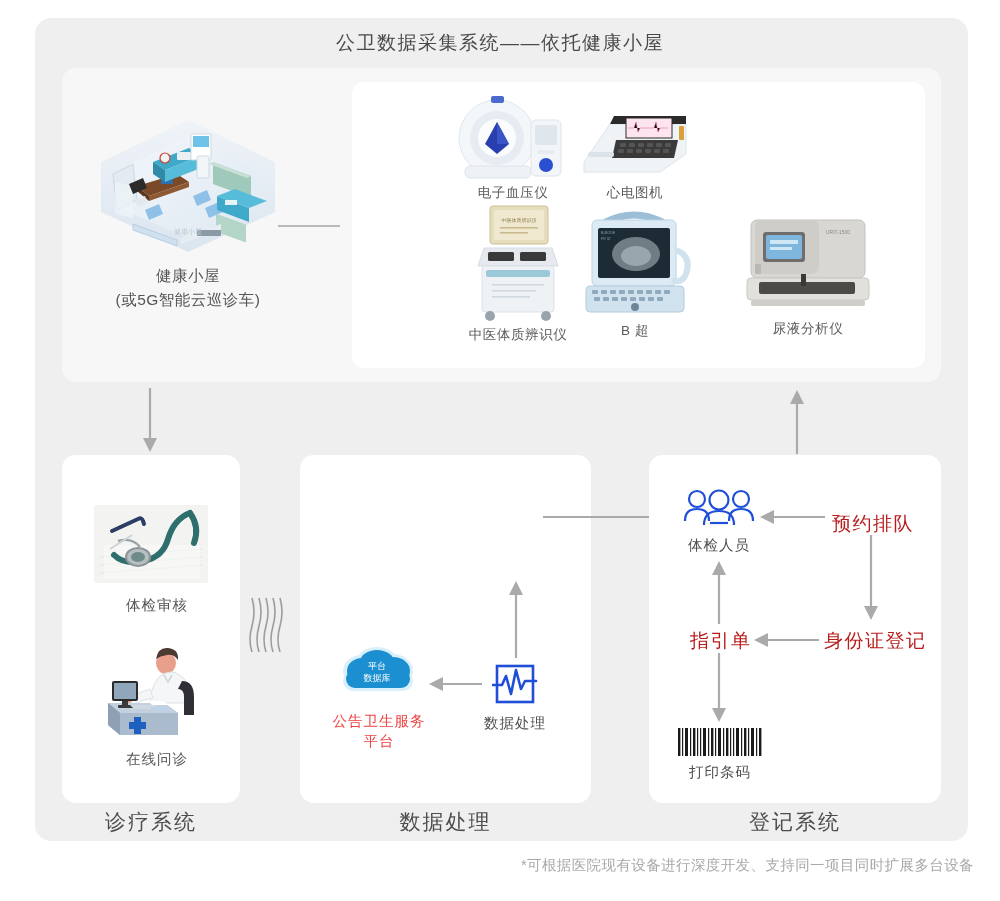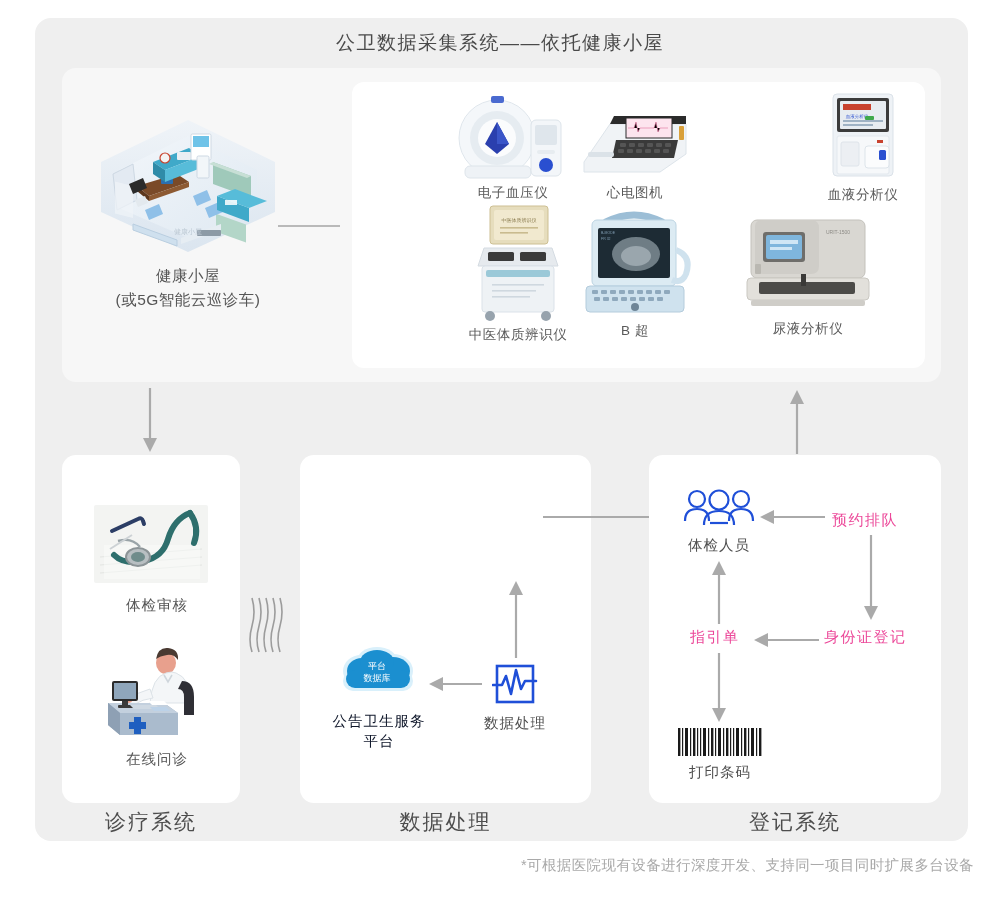--- a/index.html
+++ b/index.html
@@ -68,23 +68,23 @@
   
   .p1-item{position:absolute;text-align:center;width:178px;}
   .p1-item .lbl{font-size:14.5px;color:#555;letter-spacing:1px;margin-top:9px;padding-left:12px;}
 
   
   .wavy{position:absolute;left:248px;top:596px;width:42px;height:58px;}
 
   
   .n{position:absolute;text-align:center;}
   .n .lbl{font-size:14.5px;color:#4f4f4f;letter-spacing:1px;line-height:20px;white-space:nowrap;}
-  .n .lbl2{font-size:14.5px;color:#0f172a;letter-spacing:1px;line-height:20px;}
-
-  .plain-node{position:absolute;font-size:15px;color:#ec4899;letter-spacing:1.5px;white-space:nowrap;}
+  .n .lbl2{font-size:14.5px;color:#ef4444;letter-spacing:1px;line-height:20px;}
+
+  .plain-node{position:absolute;font-size:19px;color:#b91c1c;letter-spacing:1.5px;white-space:nowrap;}
 
   .arrow-svg{position:absolute;overflow:visible;}
 
   
   .footnote{
     position:absolute;left:0;top:856px;width:974px;text-align:right;
     font-size:14.5px;color:#a9a9a9;letter-spacing:.4px;
   }
 
   .title{
@@ -212,38 +212,20 @@
           <rect x="80" y="53" width="6" height="4" rx="1"></rect>
             <rect x="89" y="53" width="6" height="4" rx="1"></rect>
         </g>
         <rect x="14" y="56" width="26" height="5" rx="2" fill="#dbe2e8"></rect>
         <rect x="105" y="30" width="5" height="14" rx="1" fill="#d9a03a"></rect>
       </svg>
       <div class="dname">心电图机</div>
     </div>
 
 
-    <div class="device" style="left:458px;top:4px;width:106px;">
-      <svg class="pic" width="84" height="100" viewBox="0 0 84 100">
-        <rect x="12" y="8" width="60" height="82" rx="4" fill="#eef2f6" stroke="#dbe2e9"></rect>
-        <rect x="16" y="12" width="52" height="34" rx="2" fill="#3b3b3b"></rect>
-        <rect x="19" y="15" width="46" height="28" rx="1" fill="#e7ecf1"></rect>
-        <rect x="22" y="18" width="28" height="6" fill="#c8422e"></rect>
-        <text x="36" y="32" font-size="4.5" fill="#2a4fd0" text-anchor="middle" font-family="sans-serif">血液分析仪</text>
-        <rect x="22" y="34" width="40" height="2" fill="#9fb2c4"></rect>
-        <rect x="22" y="38" width="30" height="2" fill="#9fb2c4"></rect>
-        <rect x="16" y="50" width="52" height="38" rx="2" fill="#f6f8fa" stroke="#e2e8ee"></rect>
-        <rect x="20" y="56" width="18" height="24" rx="2" fill="#eceff3" stroke="#dee4ea"></rect>
-        <rect x="44" y="60" width="24" height="22" rx="3" fill="#fbfcfd" stroke="#dde4ea"></rect>
-        <rect x="58" y="64" width="7" height="10" rx="1.5" fill="#2a4fd0"></rect>
-        <rect x="44" y="30" width="9" height="4" rx="1" fill="#3fa94c"></rect>
-        <rect x="56" y="54" width="6" height="3" fill="#c8422e"></rect>
-      </svg>
-      <div class="dname">血液分析仪</div>
-    </div>
 
     <div class="device" style="left:86px;top:120px;width:160px;">
       <svg class="pic" width="104" height="124" viewBox="0 0 104 124">
         <rect x="24" y="4" width="58" height="38" rx="3" fill="#e6ddbd" stroke="#cdbf93"></rect>
         <rect x="28" y="8" width="50" height="30" rx="2" fill="#f1e9cf"></rect>
         <text x="53" y="20" font-size="5" fill="#8a7b4e" text-anchor="middle" font-family="sans-serif">中医体质辨识仪</text>
         <rect x="34" y="25" width="38" height="1.6" fill="#c9bb8f"></rect>
         <rect x="34" y="30" width="28" height="1.6" fill="#c9bb8f"></rect>
         <polygon points="18,46 86,46 92,64 12,64" fill="#e6eaee" stroke="#d4dbe2"></polygon>
         <rect x="22" y="50" width="26" height="9" rx="1.5" fill="#3a3a3a"></rect>

